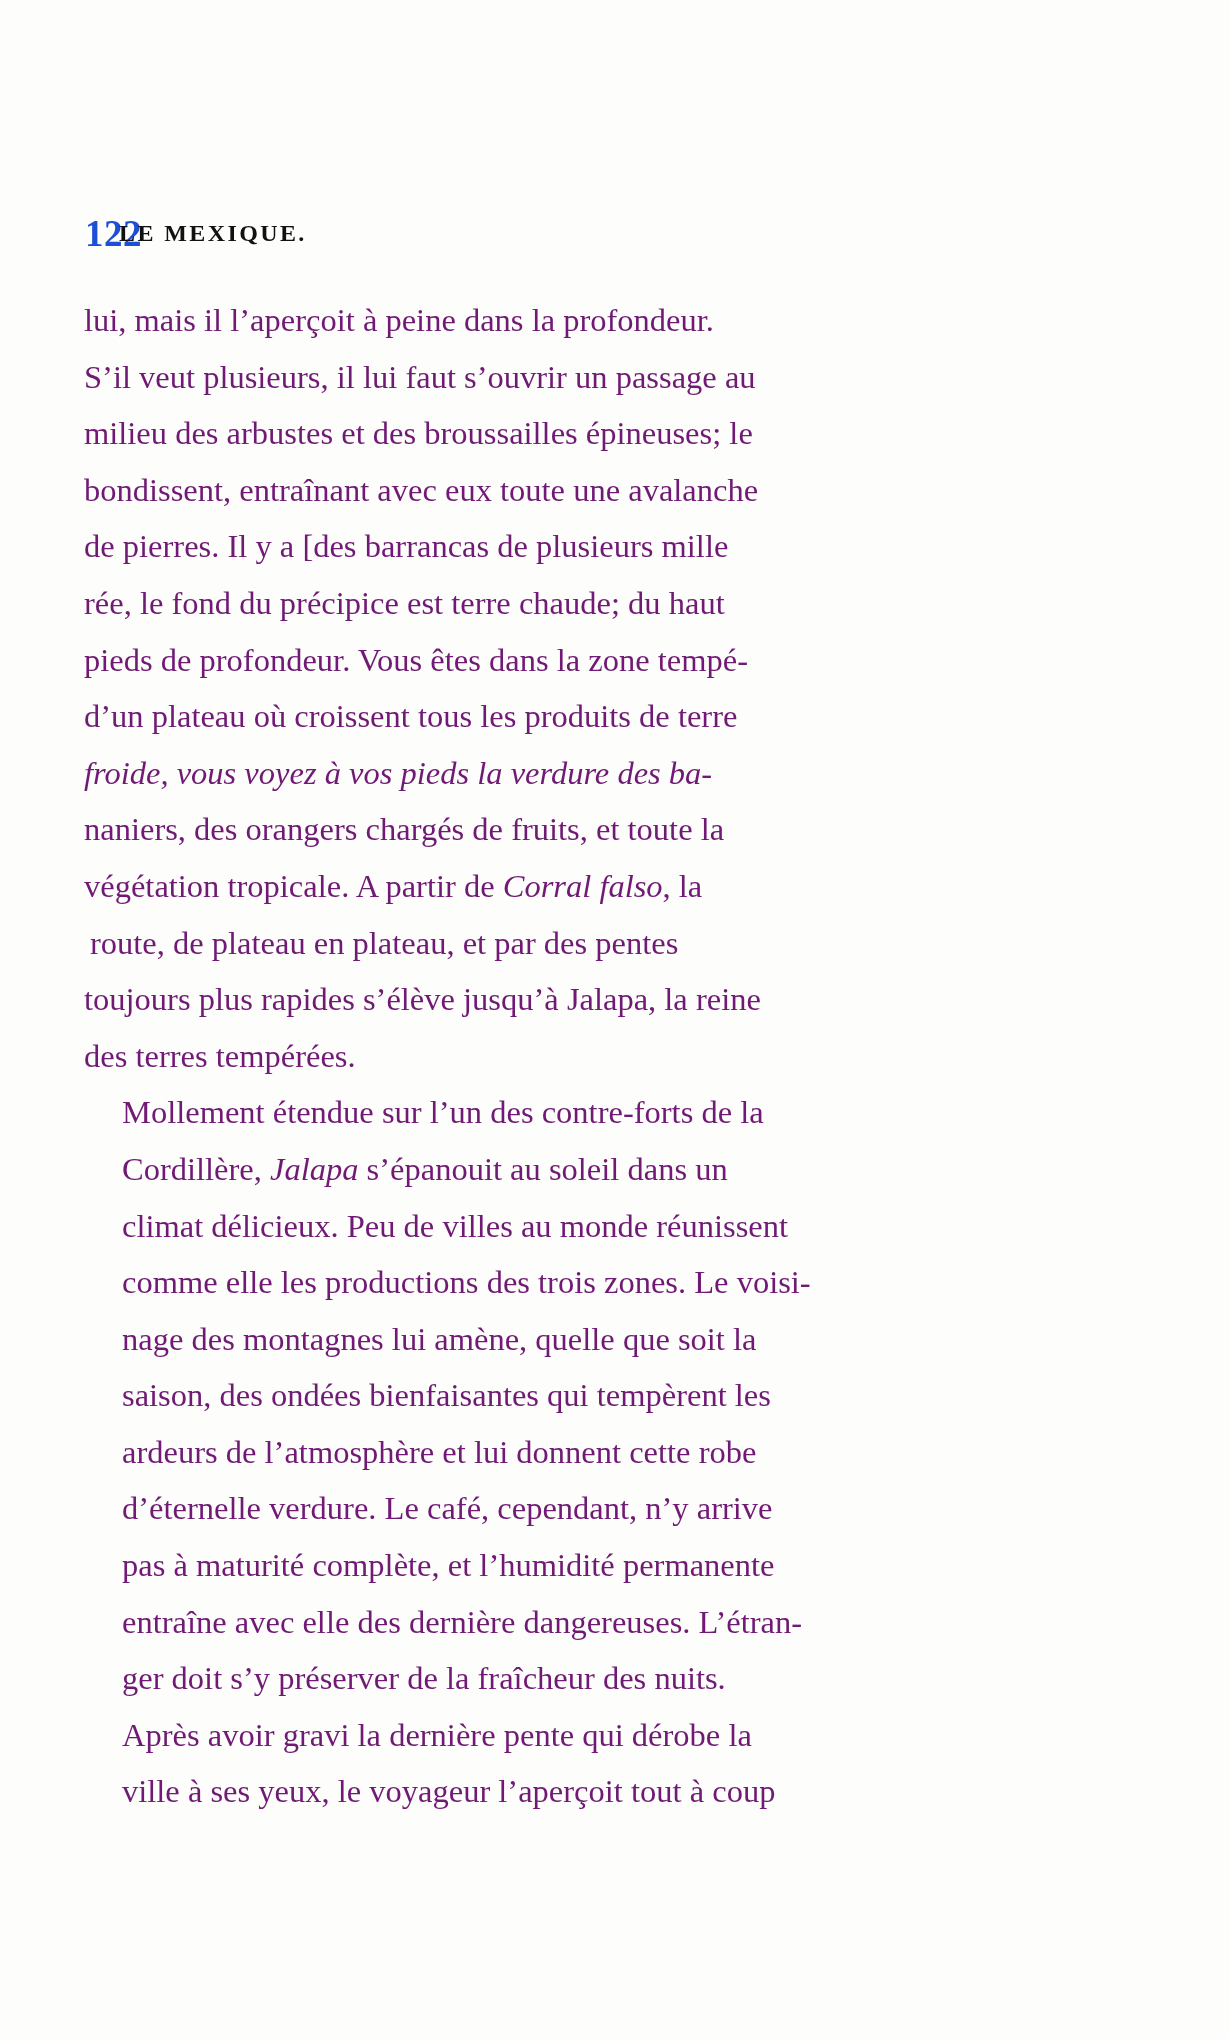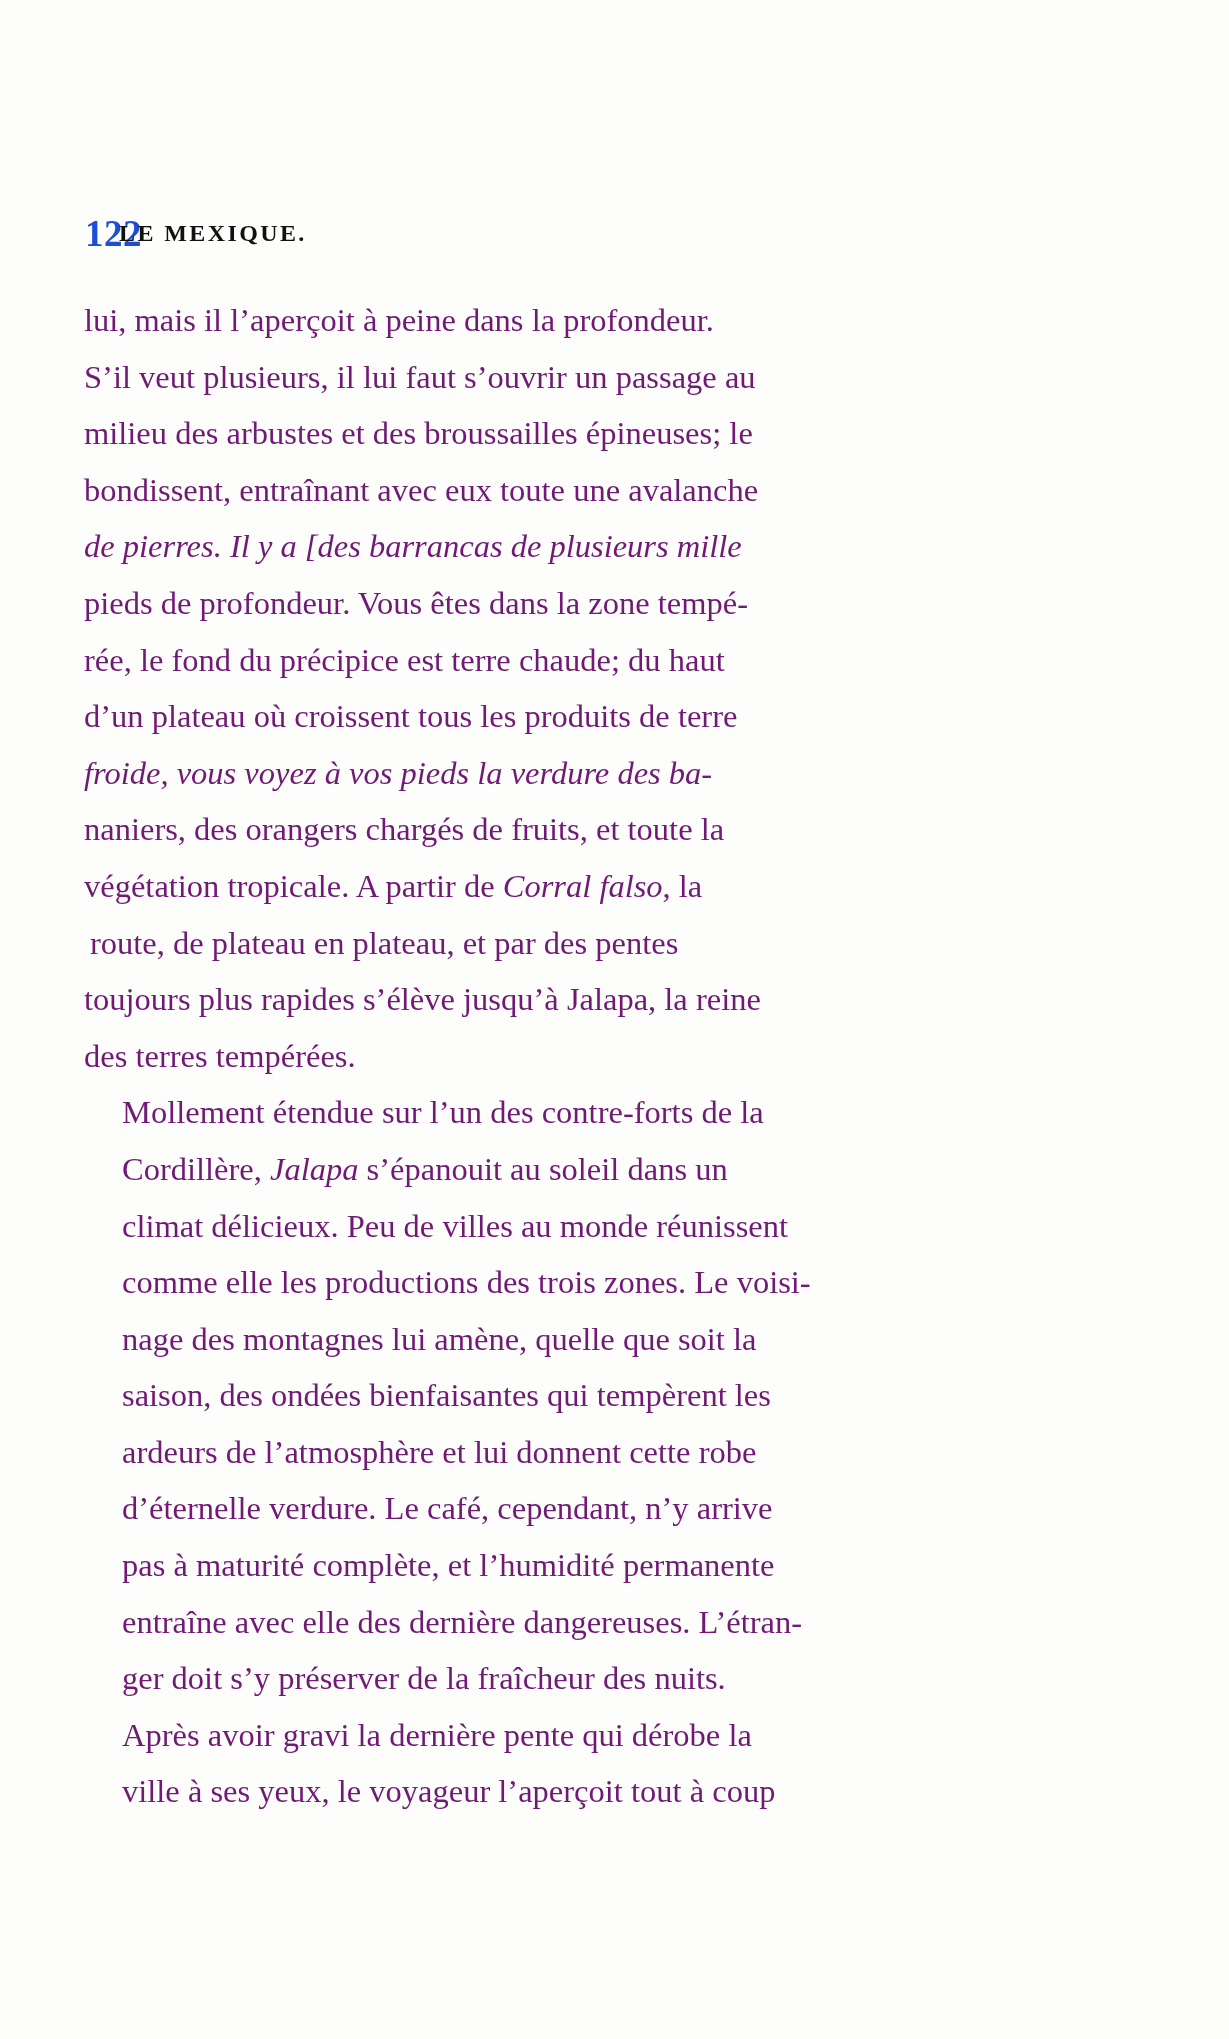--- a/index.html
+++ b/index.html
@@ -90,23 +90,23 @@
     <div class="running-head">LE MEXIQUE.</div>
   </div>
 
   <div class="body-text">
 
     <p class="para">
       <span class="line" style="white-space: nowrap; word-spacing: 0px;">lui, mais il l’aperçoit à peine dans la profondeur.</span>
       <span class="line" style="white-space: nowrap; word-spacing: 0px;">S’il veut plusieurs, il lui faut s’ouvrir un passage au</span>
       <span class="line" style="white-space: nowrap; word-spacing: 0px;">milieu des arbustes et des broussailles épineuses; le</span>
       <span class="line" style="white-space: nowrap; word-spacing: 0px;">bondissent, entraînant avec eux toute une avalanche</span>
-      <span class="line" style="white-space: nowrap; word-spacing: 0px; font-style: italic;">de pierres. Il y a [des barrancas de plusieurs mille</span>
+      <span class="line" style="white-space: nowrap; word-spacing: 0px;">de pierres. Il y a [des barrancas de plusieurs mille</span>
+      <span class="line" style="white-space: nowrap; word-spacing: 0px;">rée, le fond du précipice est terre chaude; du haut</span>
       <span class="line" style="white-space: nowrap; word-spacing: 0px;">pieds de profondeur. Vous êtes dans la zone tempé-</span>
-      <span class="line" style="white-space: nowrap; word-spacing: 0px;">rée, le fond du précipice est terre chaude; du haut</span>
       <span class="line" style="white-space: nowrap; word-spacing: 0px;">d’un plateau où croissent tous les produits de terre</span>
       <span class="line" style="white-space: nowrap; word-spacing: 0px; font-style: italic;">froide, vous voyez à vos pieds la verdure des ba-</span>
       <span class="line" style="white-space: nowrap; word-spacing: 0px;">naniers, des orangers chargés de fruits, et toute la</span>
       <span class="line" style="white-space: nowrap; word-spacing: 0px;">végétation tropicale. A partir de <span class="italic">Corral falso</span>, la</span>
       <span class="line" style="white-space: nowrap; word-spacing: 0px; margin-left: 6px;">route, de plateau en plateau, et par des pentes</span>
       <span class="line" style="white-space: nowrap; word-spacing: 0px;">toujours plus rapides s’élève jusqu’à Jalapa, la reine</span>
       <span class="line">des terres tempérées.</span>
     </p>
 
     <p class="para indent">

